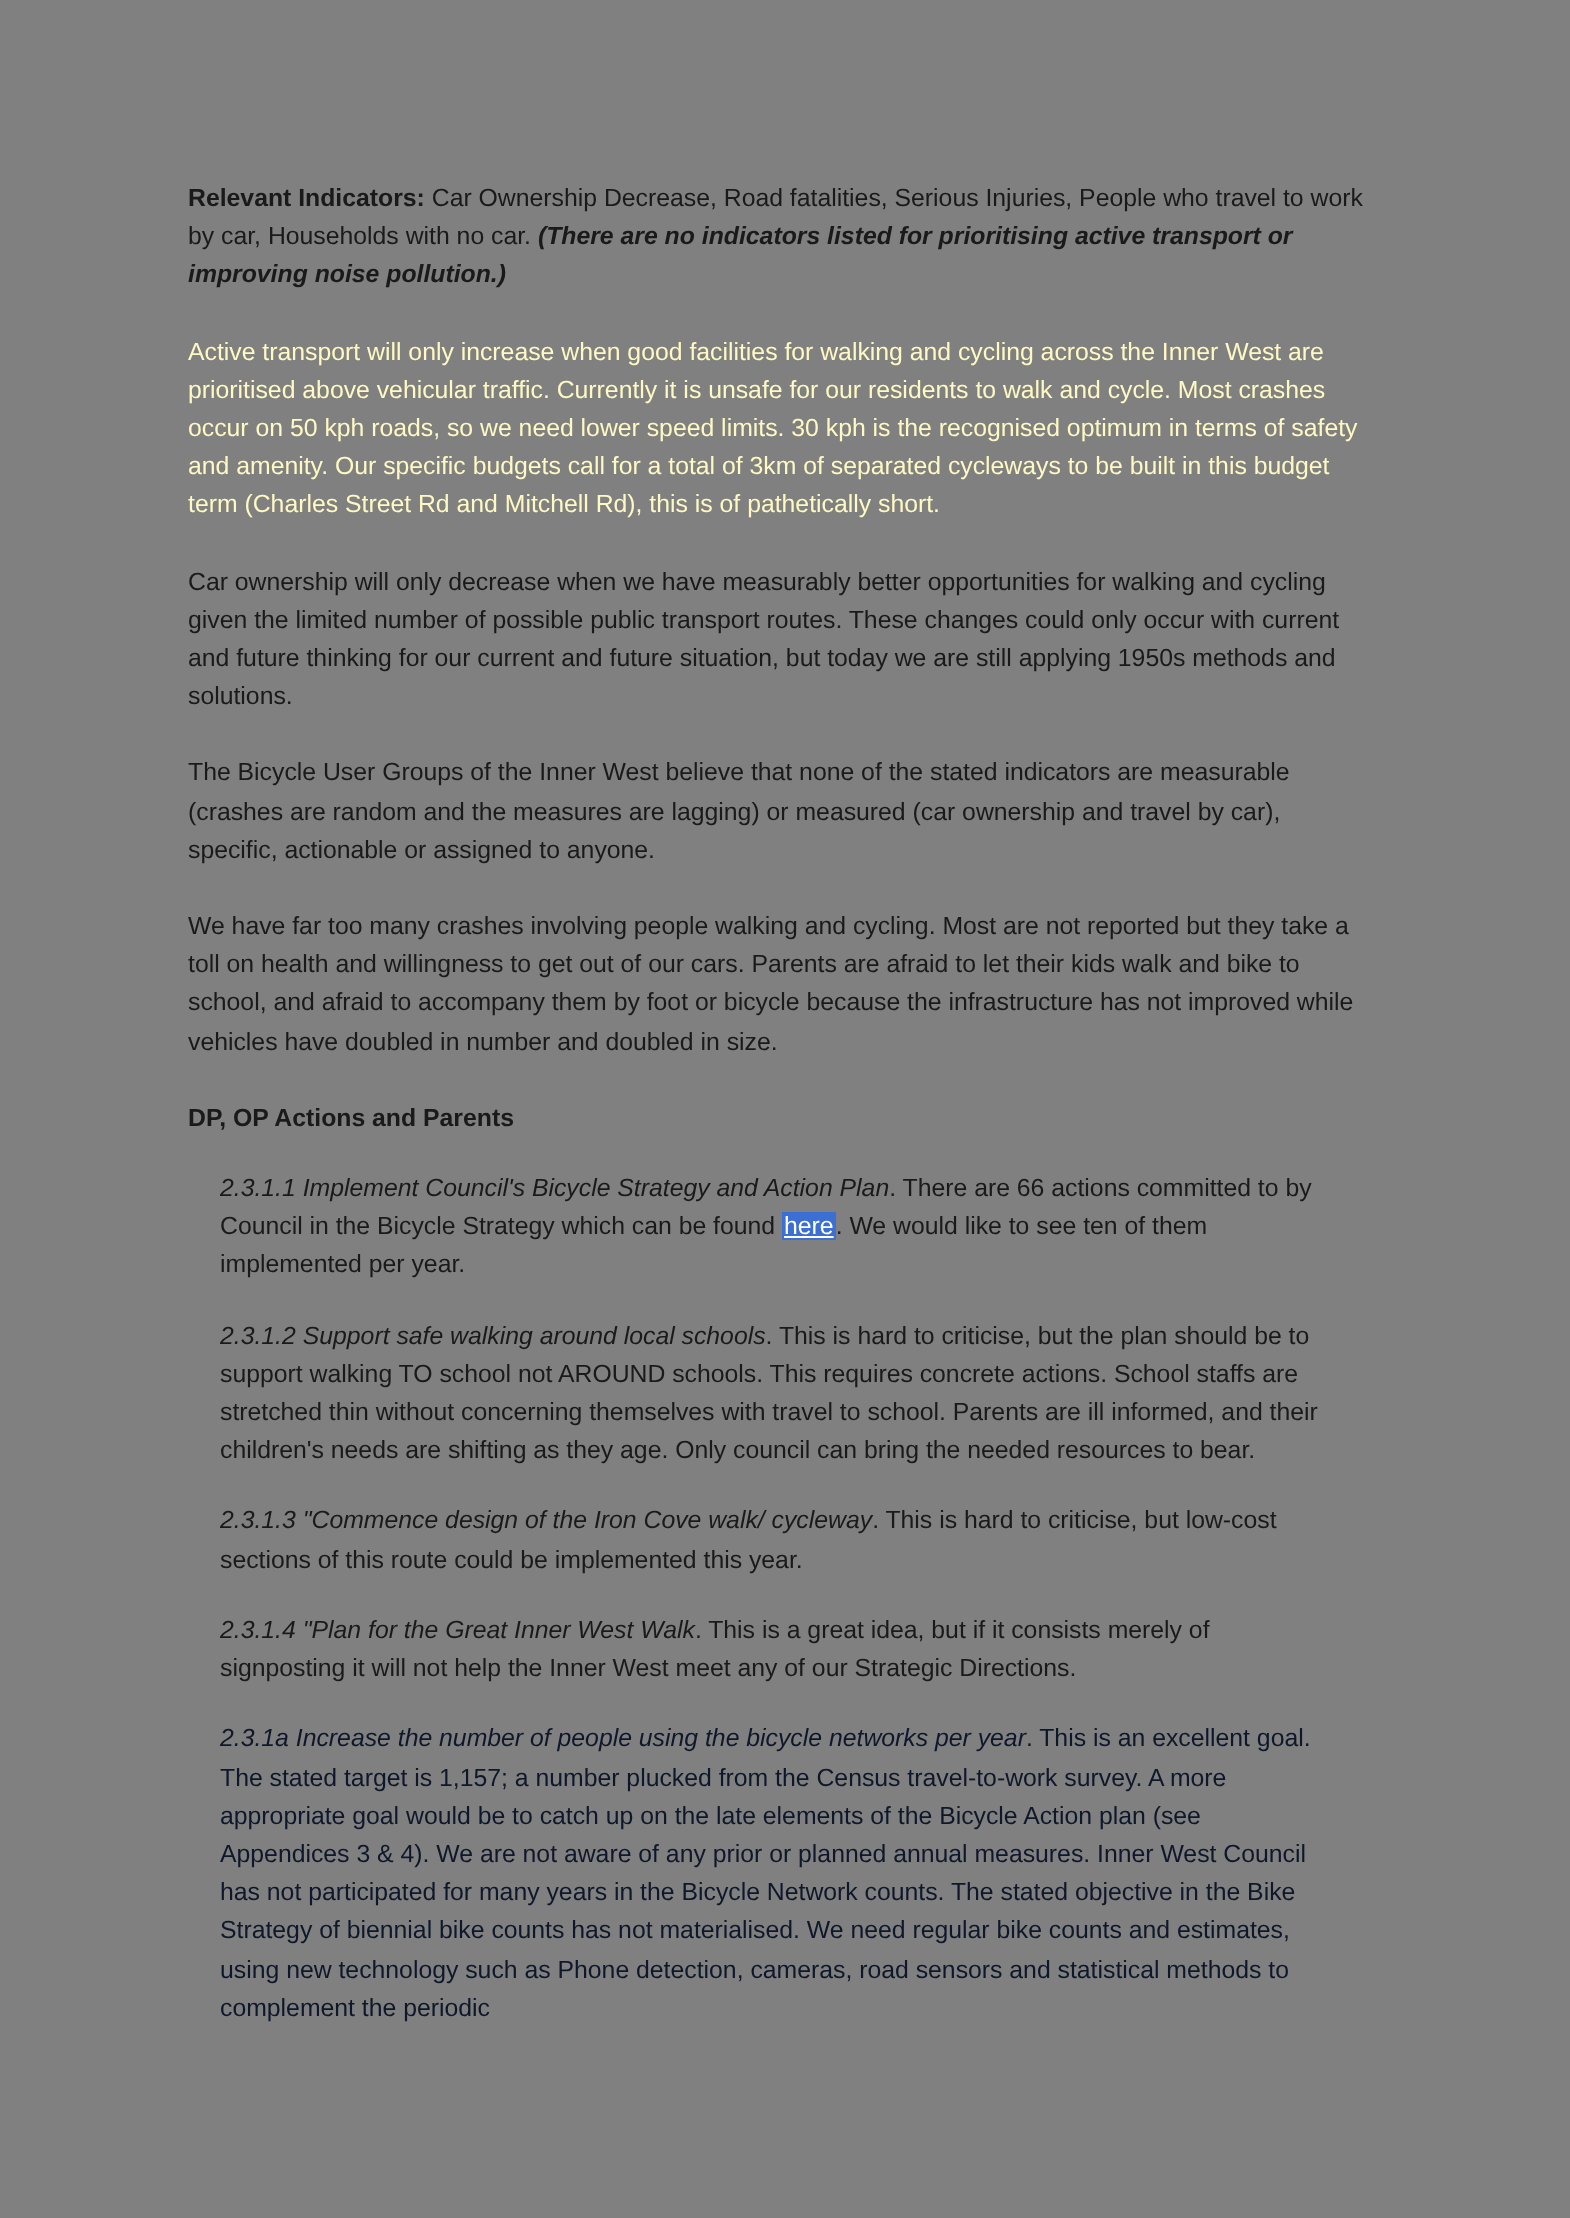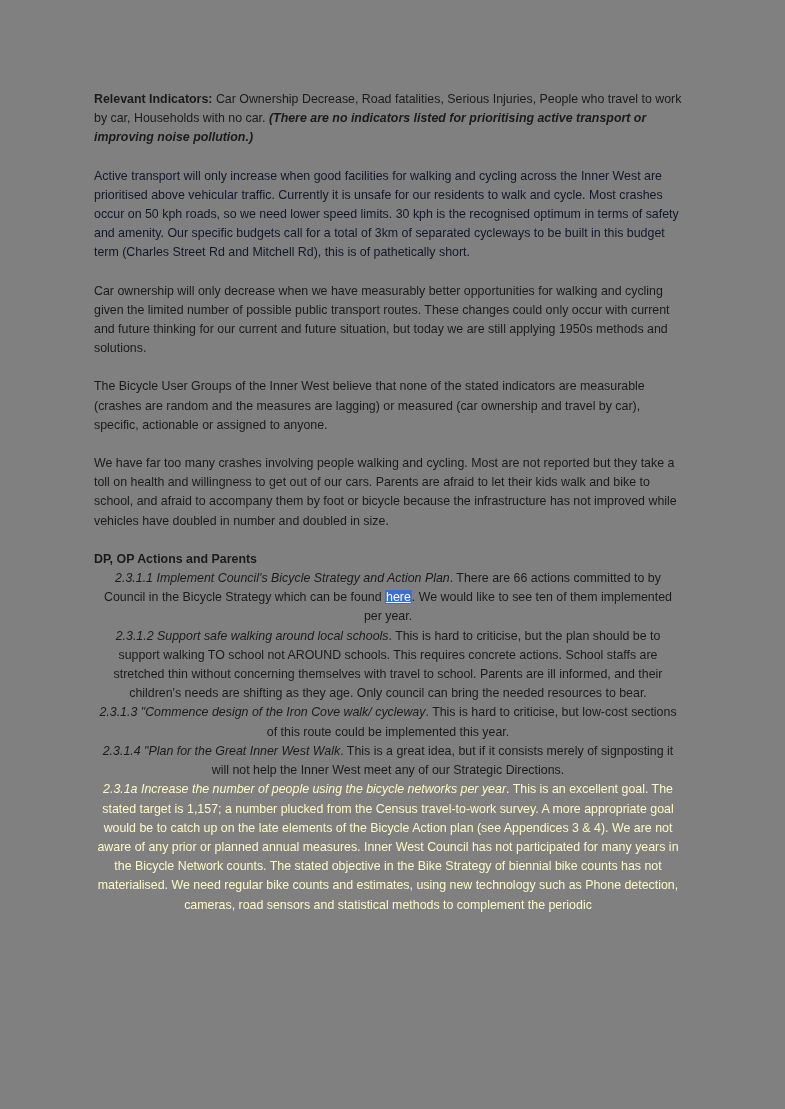--- a/index.html
+++ b/index.html
@@ -28,22 +28,21 @@
     width: 588px;
     color: #1a1a1a;
     font-size: 12.4px;
     line-height: 19.2px;
     text-align: left;
   }
   p {
     margin: 0 0 19px 0;
   }
   p.tight {
-    margin: 0;
-    text-align: center;
+    margin: 16px;
   }
   .b {
     font-weight: bold;
   }
   .i {
     font-style: italic;
   }
   .bi {
     font-weight: bold;
     font-style: italic;
@@ -52,22 +51,22 @@
     font-weight: bold;
     margin: 0;
   }
   .link {
     color: #1a1aee;
     text-decoration: underline;
     background: #3b6fd4;
     color: #ffffff;
     padding: 0 1px;
   }
-  .fade1 { color: #0f172a; }
-  .fade2 { color: #fef9c3; }
+  .fade1 { color: #fef9c3; }
+  .fade2 { color: #0f172a; }
 </style>
 </head>
 <body>
 
 <div class="page">
   <div class="doc-body">
 
     <p>
       <span class="b">Relevant Indicators:</span><span> Car Ownership Decrease, Road fatalities, Serious Injuries, People who travel to work by car, Households with no car. </span><span class="bi">(There are no indicators listed for prioritising active transport or improving noise pollution.)</span>
     </p>

